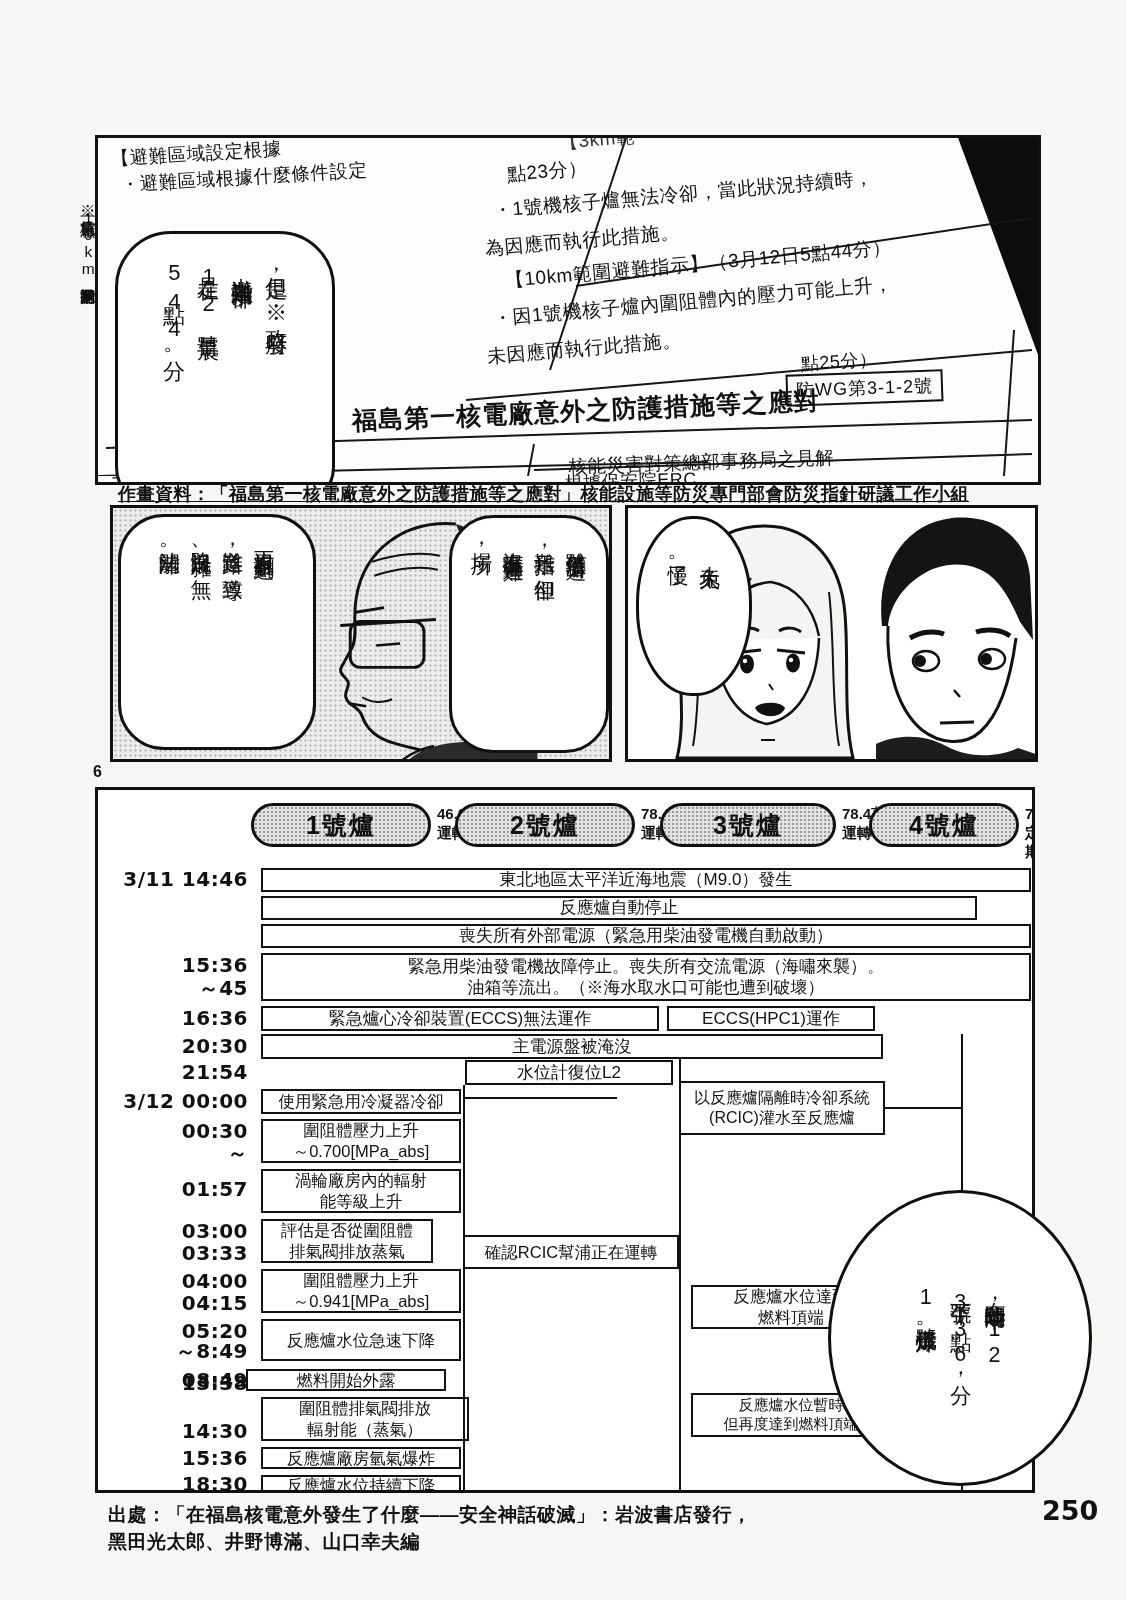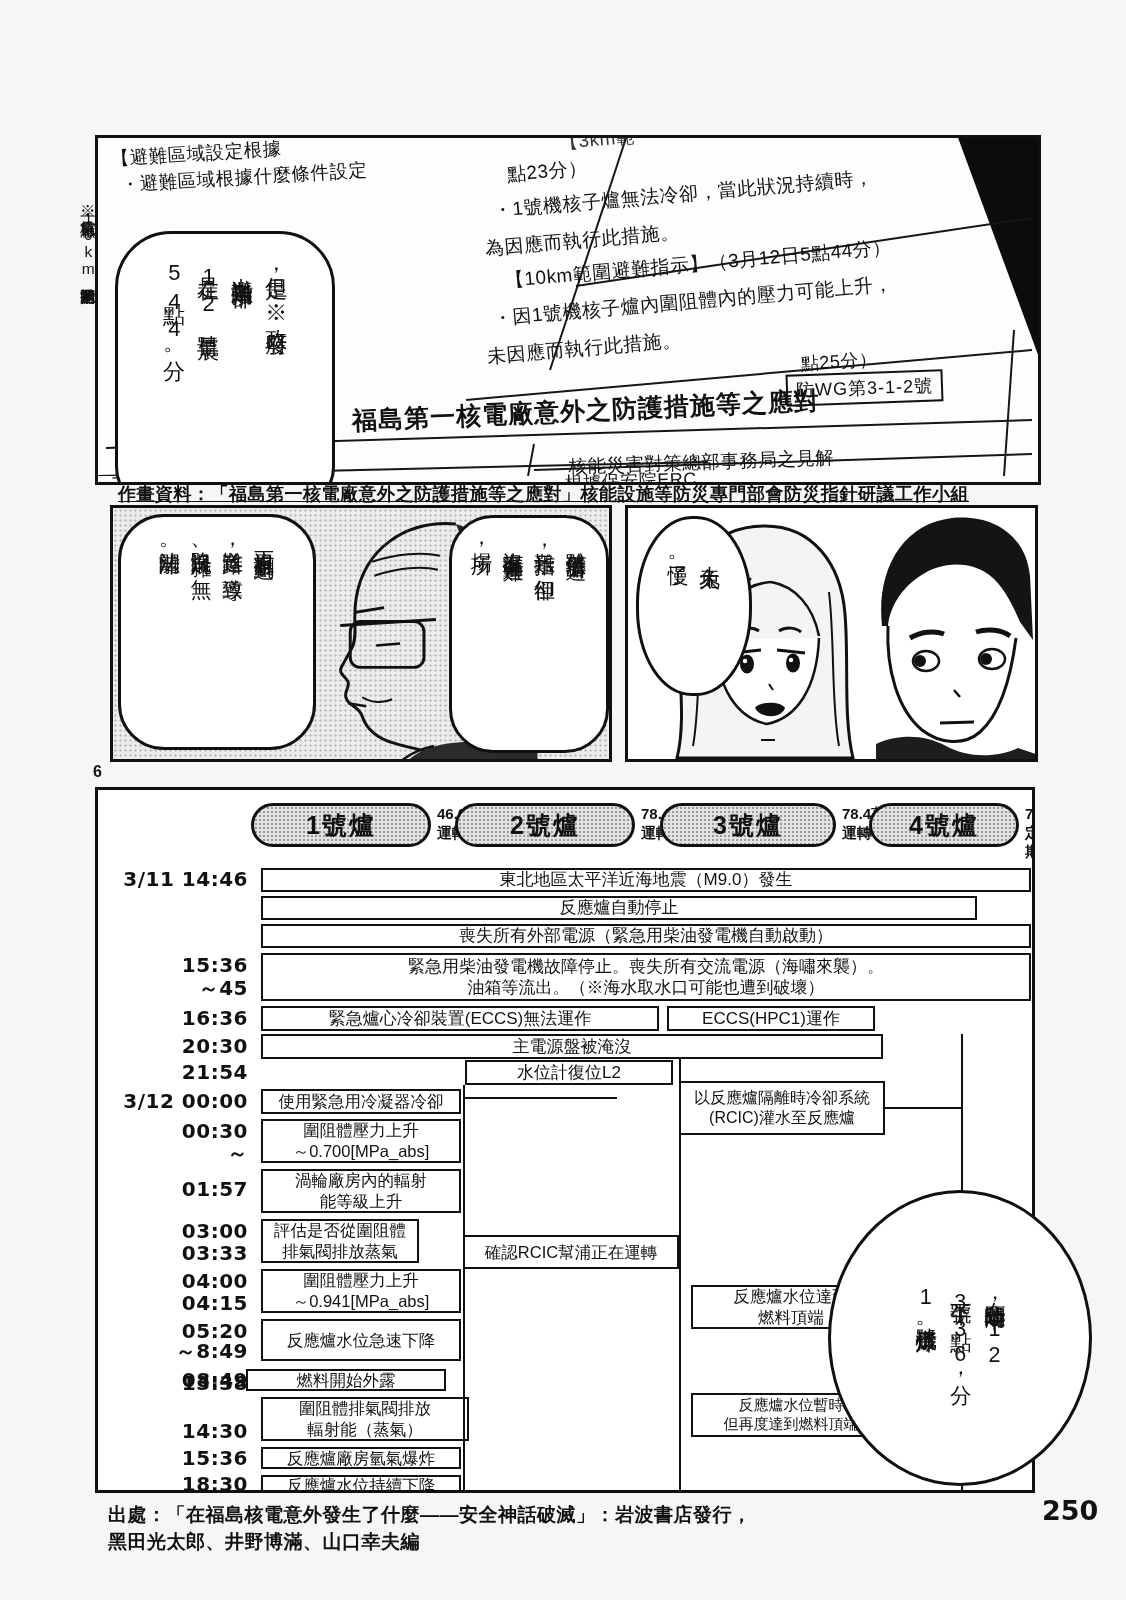--- a/index.html
+++ b/index.html
@@ -226,21 +226,21 @@
         <div class="event-box" style="left: 569px; top: 216px; width: 208px; height: 25px; font-size: 17px;">ECCS(HPC1)運作</div>
         <div class="event-box" style="left: 163px; top: 244px; width: 622px; height: 25px; font-size: 17px;">主電源盤被淹沒</div>
         <div class="event-box" style="left: 367px; top: 270px; width: 208px; height: 25px; font-size: 17px;">水位計復位L2</div>
         <div class="event-box" style="left: 163px; top: 299px; width: 200px; height: 25px; font-size: 16.5px;">使用緊急用冷凝器冷卻</div>
         <div class="event-box" style="left: 581px; top: 291px; width: 206px; height: 54px; font-size: 16px;">以反應爐隔離時冷卻系統
 (RCIC)灌水至反應爐</div>
         <div class="event-box" style="left: 163px; top: 329px; width: 200px; height: 44px; font-size: 16.5px;">圍阻體壓力上升
 ～0.700[MPa_abs]</div>
         <div class="event-box" style="left: 163px; top: 379px; width: 200px; height: 44px; font-size: 16.5px;">渦輪廠房內的輻射
 能等級上升</div>
-        <div class="event-box" style="left: 163px; top: 429px; width: 158px; height: 44px; font-size: 16.5px;">評估是否從圍阻體
+        <div class="event-box" style="left: 163px; top: 429px; width: 172px; height: 44px; font-size: 16.5px;">評估是否從圍阻體
 排氣閥排放蒸氣</div>
         <div class="event-box" style="left: 365px; top: 445px; width: 216px; height: 34px; font-size: 16.5px;">確認RCIC幫浦正在運轉</div>
         <div class="event-box" style="left: 163px; top: 479px; width: 200px; height: 44px; font-size: 16.5px;">圍阻體壓力上升
 ～0.941[MPa_abs]</div>
         <div class="event-box" style="left: 593px; top: 495px; width: 200px; height: 44px; font-size: 16.5px;">反應爐水位達到
 燃料頂端</div>
         <div class="event-box" style="left: 163px; top: 529px; width: 200px; height: 42px; font-size: 16.5px;">反應爐水位急速下降</div>
         <div class="event-box" style="left: 148px; top: 579px; width: 200px; height: 22px; font-size: 16.5px;">燃料開始外露</div>
         <div class="event-box" style="left: 163px; top: 607px; width: 208px; height: 44px; font-size: 16.5px;">圍阻體排氣閥排放
 輻射能（蒸氣）</div>

